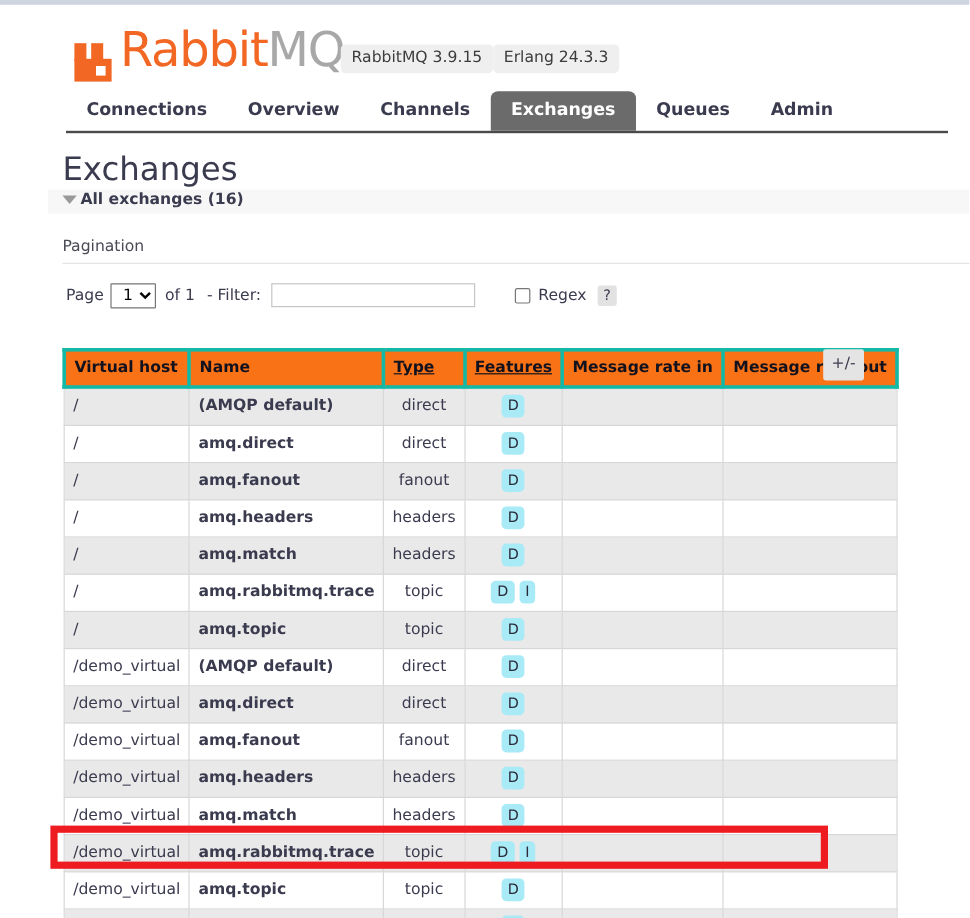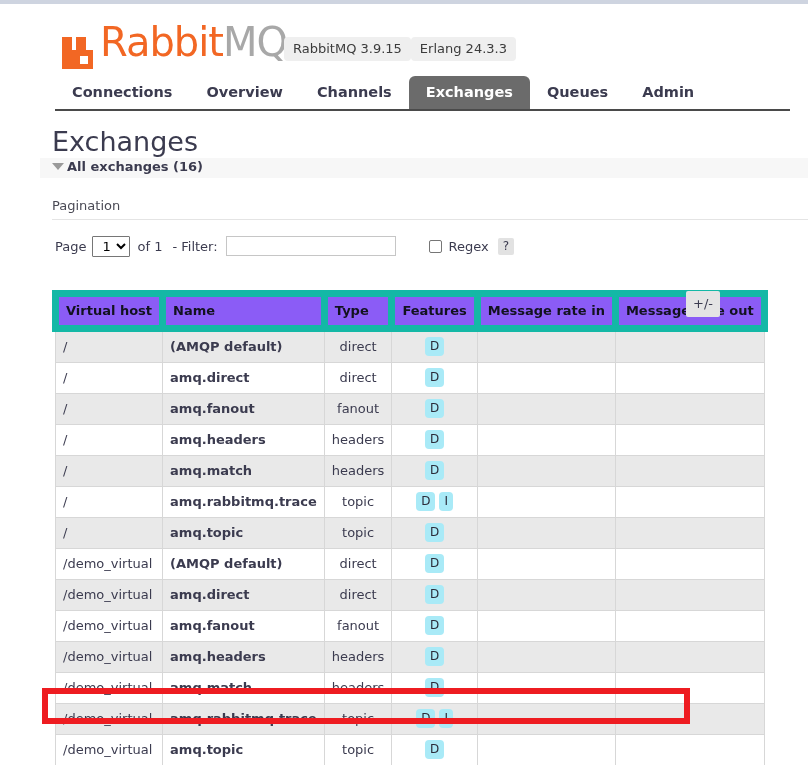--- a/index.html
+++ b/index.html
@@ -139,26 +139,26 @@
     font-family:"DejaVu Sans", sans-serif;
   }
 
   
   .tbl-wrap { position:absolute; left:52px; top:290px; }
   table.exchanges {
     border-collapse:collapse; width:632px;
     font-family:"DejaVu Sans", sans-serif;
   }
   table.exchanges th {
-    border:7px solid #14b8a6; background:#8b5cf6;
+    border:3px solid #14b8a6; background:#f97316;
     font-size:13px; color:#12121f; font-weight:bold;
     text-align:left; padding:6px 7px 7px 7px; white-space:nowrap;
   }
   table.exchanges th.c-type,
-  table.exchanges th.c-feat { text-align:left; }
+  table.exchanges th.c-feat { text-align:left;text-decoration:underline; }
   table.exchanges td {
     border:1px solid #d7d7d7;
     font-size:13px; padding:5px 7px 6px 7px; color:#3b3b4f;
     white-space:nowrap;
   }
   tr.alt td { background:#e9e9e9; }
   tr.norm td { background:#ffffff; }
 
   td.c-vhost { width:96px; color:#4a4a55; }
   td.c-name  { width:139px; font-weight:bold; color:#12121f; }

